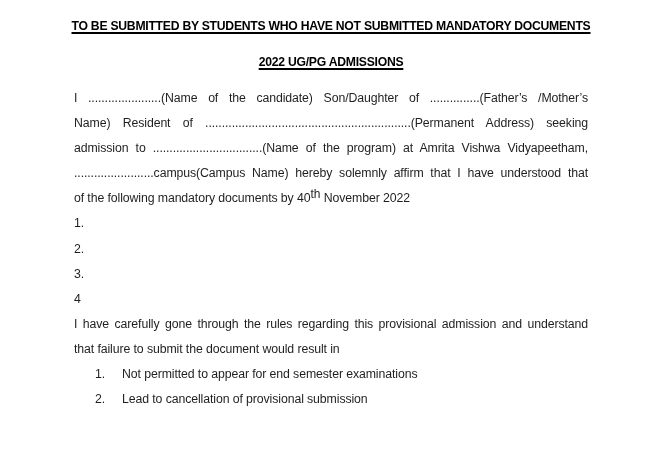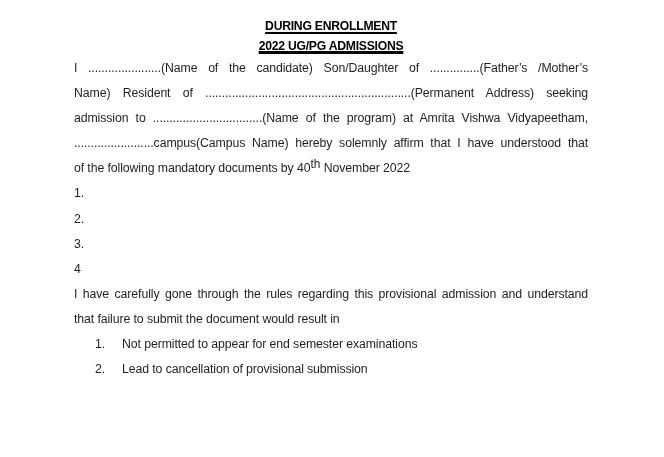--- a/index.html
+++ b/index.html
@@ -27,25 +27,25 @@
     line-height: 20px;
     color: #000000;
     white-space: nowrap;
   }
   .title-line > span {
     text-decoration: underline;
     text-decoration-thickness: 1.5px;
     text-underline-offset: 2px;
   }
   .subtitle-line {
-    margin-top: 0;
-    text-decoration: underline;
+    margin-top: 16px;
   }
   
   .body-text {
+    margin-top: 14px;
     font-size: 12.3px;
     letter-spacing: -0.1px;
   }
   .bline {
     line-height: 25.1px;
     height: 25.1px;
     overflow: hidden;
     white-space: pre-wrap;
   }
   .just {
@@ -67,21 +67,21 @@
     display: inline-block;
     width: 27px;
   }
 </style>
 </head>
 <body>
 
 <div class="doc">
 
   <div class="title-line">
-    <span>DURING ENROLLMENT</span>
+    <span>TO BE SUBMITTED BY STUDENTS WHO HAVE NOT SUBMITTED MANDATORY DOCUMENTS</span>
   </div>
   <div class="title-line subtitle-line">
     <span>2022 UG/PG ADMISSIONS</span>
   </div>
 
   <div class="body-text">
 
     <div class="bline just">I ......................(Name of the candidate) Son/Daughter of ...............(Father’s /Mother’s</div>
     <div class="bline just">Name) Resident of ..............................................................(Permanent Address) seeking</div>
     <div class="bline just">admission to .................................(Name of the program) at Amrita Vishwa Vidyapeetham,</div>

